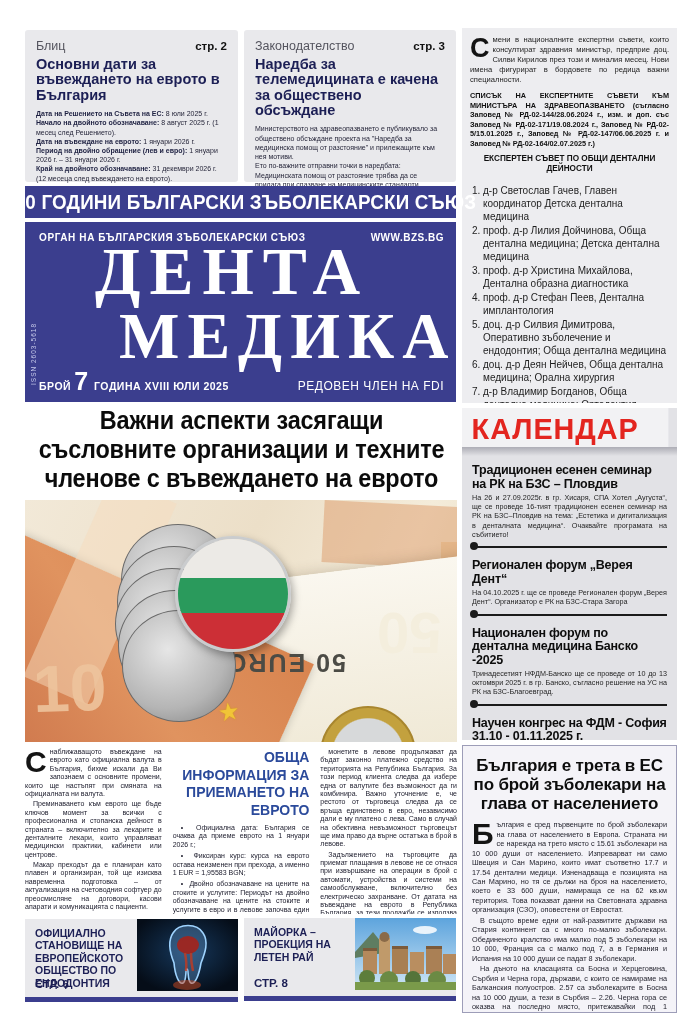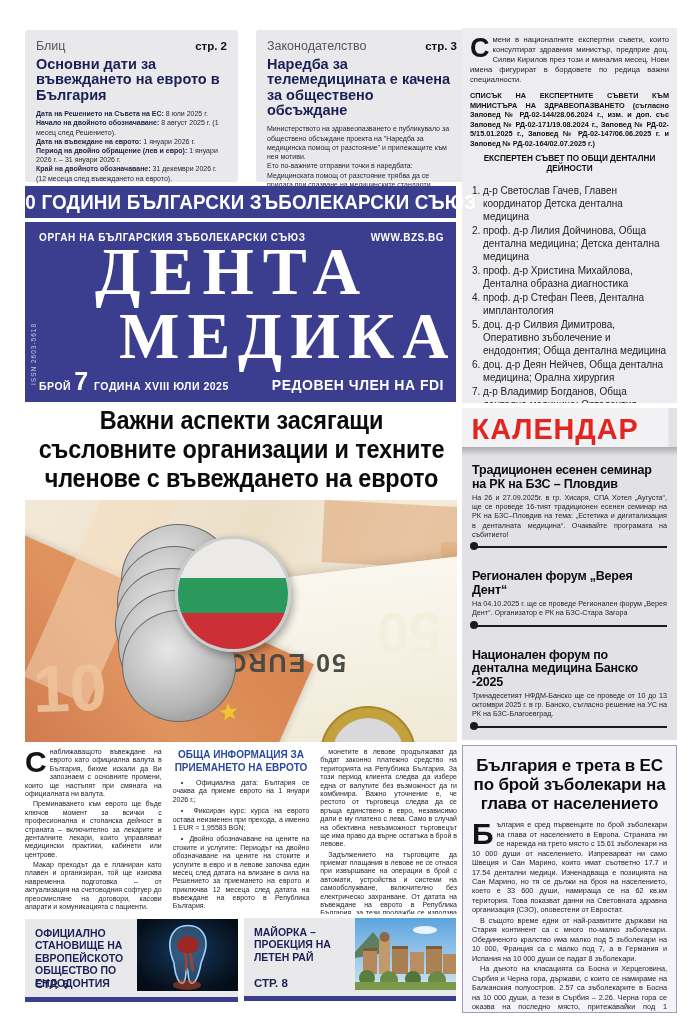--- a/index.html
+++ b/index.html
@@ -37,21 +37,21 @@
   .organ{font-size:10px;font-weight:bold;letter-spacing:0.6px;}
   .site{font-size:10px;font-weight:bold;letter-spacing:0.5px;}
   .issn{writing-mode:vertical-rl;transform:rotate(180deg);font-size:6.5px;letter-spacing:1px;color:#c6c9ea;}
   .mast-line{font-family:"Liberation Serif",serif;font-weight:bold;color:#fff;white-space:nowrap;line-height:1;}
   .mast1{font-size:66px;letter-spacing:9px;transform:scaleY(1.04);}
   .mast2{font-size:64px;letter-spacing:8px;transform:scaleY(1.04);}
   .issue-row{position:absolute;left:14px;right:12px;bottom:9px;display:flex;align-items:baseline;}
   .issue-lbl{font-size:10.5px;font-weight:bold;letter-spacing:0.5px;}
   .issue-num{font-size:25px;font-weight:bold;margin:0 6px 0 3px;line-height:0.8;}
   .edition{font-size:10.5px;font-weight:bold;letter-spacing:0.5px;}
-  .fdi{margin-left:auto;font-size:14px;font-weight:bold;letter-spacing:0.5px;text-align:right;}
+  .fdi{margin-left:auto;font-size:12px;font-weight:normal;letter-spacing:0.5px;text-align:right;}
 
   
   .headline{text-align:center;font-weight:bold;color:#0b0b0b;transform:scaleX(0.885);transform-origin:center top;}
   .headline span{display:block;font-size:26.5px;line-height:1.09;white-space:nowrap;letter-spacing:-0.2px;}
 
   
   .hero{overflow:hidden;background:linear-gradient(115deg,#f2e9d8,#ecdfc8 45%,#f4ecda 75%,#eadcc2);}
   .hero *{position:absolute;}
   .note-white{right:-34px;top:72px;width:310px;height:200px;background:linear-gradient(#faf7ef,#efe8d4);
               transform:rotate(-7deg);box-shadow:0 0 14px rgba(80,60,30,.25);}
@@ -76,30 +76,30 @@
             background:radial-gradient(circle,#d7d9da 0 54%,#c3a13e 56% 100%);border:2px solid #a8862e;}
 
   
   .calendar{background:#e2e2e6;overflow:hidden;box-sizing:border-box;}
   .cal-title{font-size:30px;font-weight:bold;color:#e3251f;letter-spacing:1px;padding:4px 10px 1px;
              background:#f2f2f4;transform:scaleX(0.96);transform-origin:left;}
   .cal-grad{height:9px;background:linear-gradient(#adadb5,#e2e2e6);}
   .cal-body{padding:2px 10px 4px;}
   .cal-event h3{margin:6px 0 2px;font-size:12.5px;line-height:1.08;color:#0d0d0d;letter-spacing:-0.2px;}
   .cal-event p{margin:0;font-size:7.2px;line-height:1.28;color:#1f1f1f;text-align:justify;}
-  .cal-event + .cal-event{border-top:2.5px solid #1b1b1b;margin-top:7px;padding-top:16px;position:relative;}
+  .cal-event + .cal-event{border-top:2.5px solid #1b1b1b;margin-top:7px;padding-top:5px;position:relative;}
   .cal-event + .cal-event::before{content:'';position:absolute;left:-2px;top:-6px;width:8px;height:8px;
              border-radius:50%;background:#1b1b1b;}
 
   
   .euro-cols{display:grid;grid-template-columns:repeat(3,1fr);column-gap:11px;
              font-size:7px;line-height:1.2;text-align:justify;color:#202030;}
   .euro-cols p{margin:0 0 2px;}
   .euro-cols p.ind{text-indent:8px;}
-  .info-h{font-size:10px;font-weight:bold;color:#2b4a9b;text-align:center;line-height:1.25;margin:1px 0 5px;}
+  .info-h{font-size:14px;font-weight:bold;color:#2b4a9b;text-align:right;line-height:1.25;margin:1px 0 5px;}
   .bullets{list-style:none;margin:0;padding:0;}
   .bullets li{margin:0 0 3px;text-indent:8px;}
   .bullets li::before{content:"•\00a0\00a0";}
 
   
   .stats{background:#f4f3f8;border:1px solid #9d9db8;box-sizing:border-box;padding:8px 9px;overflow:hidden;}
   .stats h2{margin:2px 0 7px;font-size:17px;line-height:1.12;text-align:center;color:#0d0d0d;letter-spacing:-0.2px;}
   .stats p{margin:0 0 1px;font-size:7.3px;line-height:1.3;text-align:justify;color:#1d1d28;}
   .stats p.ind{text-indent:8px;}
 
@@ -128,21 +128,21 @@
         <p class="blitz-item"><span class="lbl">Начало на двойното обозначаване:</span><span> 8 август 2025 г. (1 месец след Решението).</span></p>
 
         <p class="blitz-item"><span class="lbl">Дата на въвеждане на еврото:</span><span> 1 януари 2026 г.</span></p>
 
         <p class="blitz-item"><span class="lbl">Период на двойно обращение (лев и евро):</span><span> 1 януари 2026 г. – 31 януари 2026 г.</span></p>
 
         <p class="blitz-item"><span class="lbl">Край на двойното обозначаване:</span><span> 31 декември 2026 г. (12 месеца след въвеждането на еврото).</span></p>
       </div>
   </div>
 
-  <div class="abs topbox" style="left:256px;top:30px;width:212px;height:152px;">
+  <div class="abs topbox" style="left:244px;top:30px;width:212px;height:152px;">
     <div class="kicker-row">
       <span class="kicker">Законодателство</span>
       <span class="pageref">стр. 3</span>
     </div>
     <h2>Наредба за телемедицината е качена за обществено обсъждане</h2>
     <div class="body">
 
     <p>Министерството на здравеопазването е публикувало за обществено обсъждане проекта на "Наредба за медицинска помощ от разстояние" и прилежащите към нея мотиви.</p>
         <p>Ето по-важните отправни точки в наредбата:</p>
         <p>Медицинската помощ от разстояние трябва да се прилага при спазване на медицинските стандарти, утвърдените методи и да гарантира сигурност на личните данни и здравната информация.</p>

